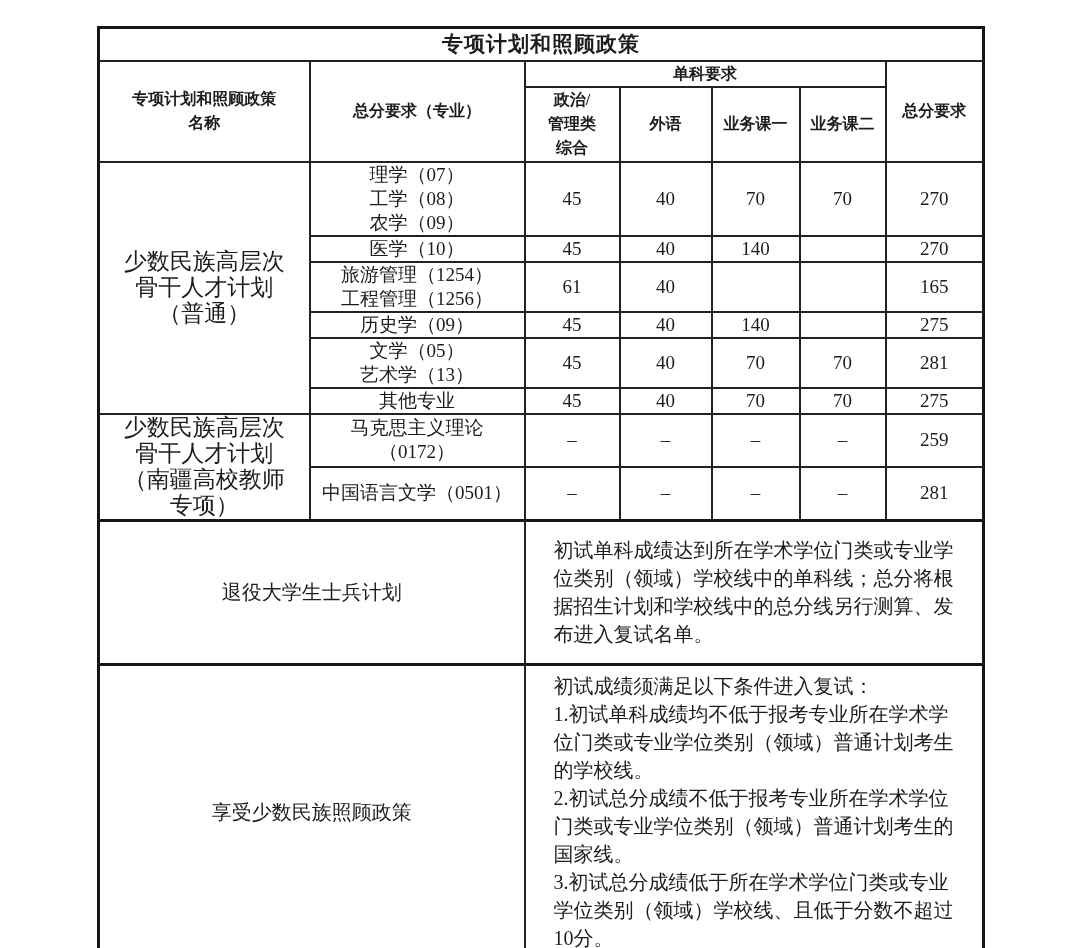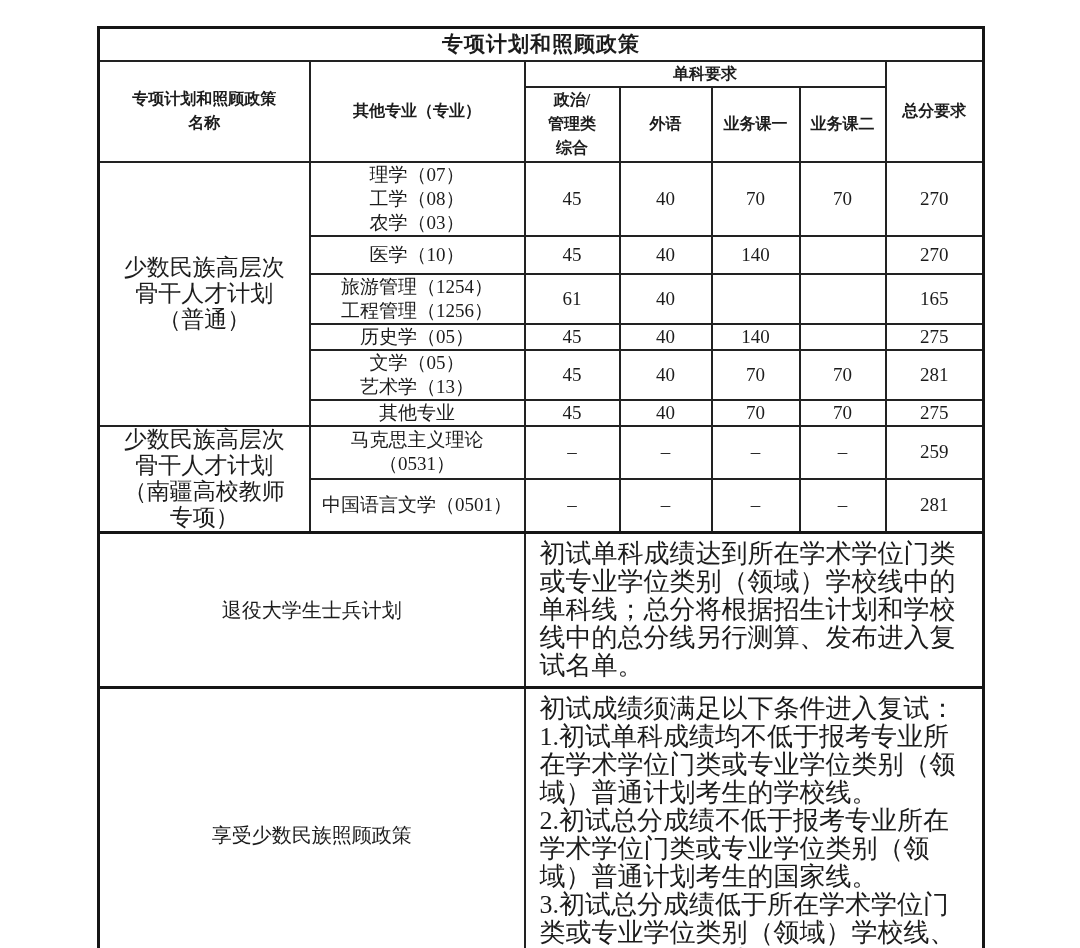--- a/index.html
+++ b/index.html
@@ -44,34 +44,34 @@
     font-weight: bold;
     font-size: 16px;
   }
   .pre { white-space: pre-line; }
   tr.title-row { height: 33px; }
   tr.title-row th { font-size: 21px; letter-spacing: 1px; }
   tr.hrow-1 { height: 25px; }
   tr.hrow-2 { height: 75px; margin-left: 36px; }
   tr.hrow-2 th { line-height: 24px; }
   tr.r-sci   { height: 72px; }
-  tr.r-med   { height: 38px; }
+  tr.r-med   { height: 26px; }
   tr.r-tour  { height: 49px; }
   tr.r-hist  { height: 25px; }
   tr.r-lit   { height: 48px; }
   tr.r-other { height: 25px; margin-left: 32px; }
   tr.r-marx  { height: 48px; }
   tr.r-chin  { height: 49px; margin-left: 8px; }
   tr.section-1 { height: 144px; }
   tr.section-2 { height: 257px; }
   tr.section-1 > td, tr.section-2 > td { border-top: 3px solid #161616; }
   td.para {
     text-align: left;
-    padding: 6px 14px;
-    font-size: 26px;
+    padding: 6px 28px;
+    font-size: 20px;
     line-height: 28px;
   }
   td.section-name { font-size: 20px; margin-left: 12px; }
   td.group-name { font-size: 23px; line-height: 26px; }
 </style>
 </head>
 <body>
 
 <div class="page">
   <div class="table-wrap">
@@ -87,41 +87,41 @@
       </colgroup>
 
       <tbody>
           <tr class="title-row">
         <th colspan="7">专项计划和照顾政策</th>
       </tr>
 
       <tr class="hrow-1">
         <th rowspan="2" class="pre">专项计划和照顾政策
 名称</th>
-        <th rowspan="2">其他专业（专业）</th>
+        <th rowspan="2">总分要求（专业）</th>
         <th colspan="4">单科要求</th>
         <th rowspan="2">总分要求</th>
       </tr>
 
       <tr class="hrow-2">
         <th class="pre">政治/
 管理类
 综合</th>
         <th>外语</th>
         <th>业务课一</th>
         <th>业务课二</th>
       </tr>
 
       <tr class="r-sci">
         <td rowspan="6" class="group-name pre">少数民族高层次
 骨干人才计划
 （普通）</td>
         <td class="pre">理学（07）
 工学（08）
-农学（03）</td>
+农学（09）</td>
         <td>45</td>
         <td>40</td>
         <td>70</td>
         <td>70</td>
         <td>270</td>
       </tr>
 
       <tr class="r-med">
         <td class="pre">医学（10）</td>
         <td>45</td>
@@ -135,21 +135,21 @@
         <td class="pre">旅游管理（1254）
 工程管理（1256）</td>
         <td>61</td>
         <td>40</td>
         <td></td>
         <td></td>
         <td>165</td>
       </tr>
 
       <tr class="r-hist">
-        <td class="pre">历史学（05）</td>
+        <td class="pre">历史学（09）</td>
         <td>45</td>
         <td>40</td>
         <td>140</td>
         <td></td>
         <td>275</td>
       </tr>
 
       <tr class="r-lit">
         <td class="pre">文学（05）
 艺术学（13）</td>
@@ -168,21 +168,21 @@
         <td>70</td>
         <td>275</td>
       </tr>
 
       <tr class="r-marx">
         <td rowspan="2" class="group-name pre">少数民族高层次
 骨干人才计划
 （南疆高校教师
 专项）</td>
         <td class="pre">马克思主义理论
-（0531）</td>
+（0172）</td>
         <td>–</td>
         <td>–</td>
         <td>–</td>
         <td>–</td>
         <td>259</td>
       </tr>
 
       <tr class="r-chin">
         <td class="pre">中国语言文学（0501）</td>
         <td>–</td>

